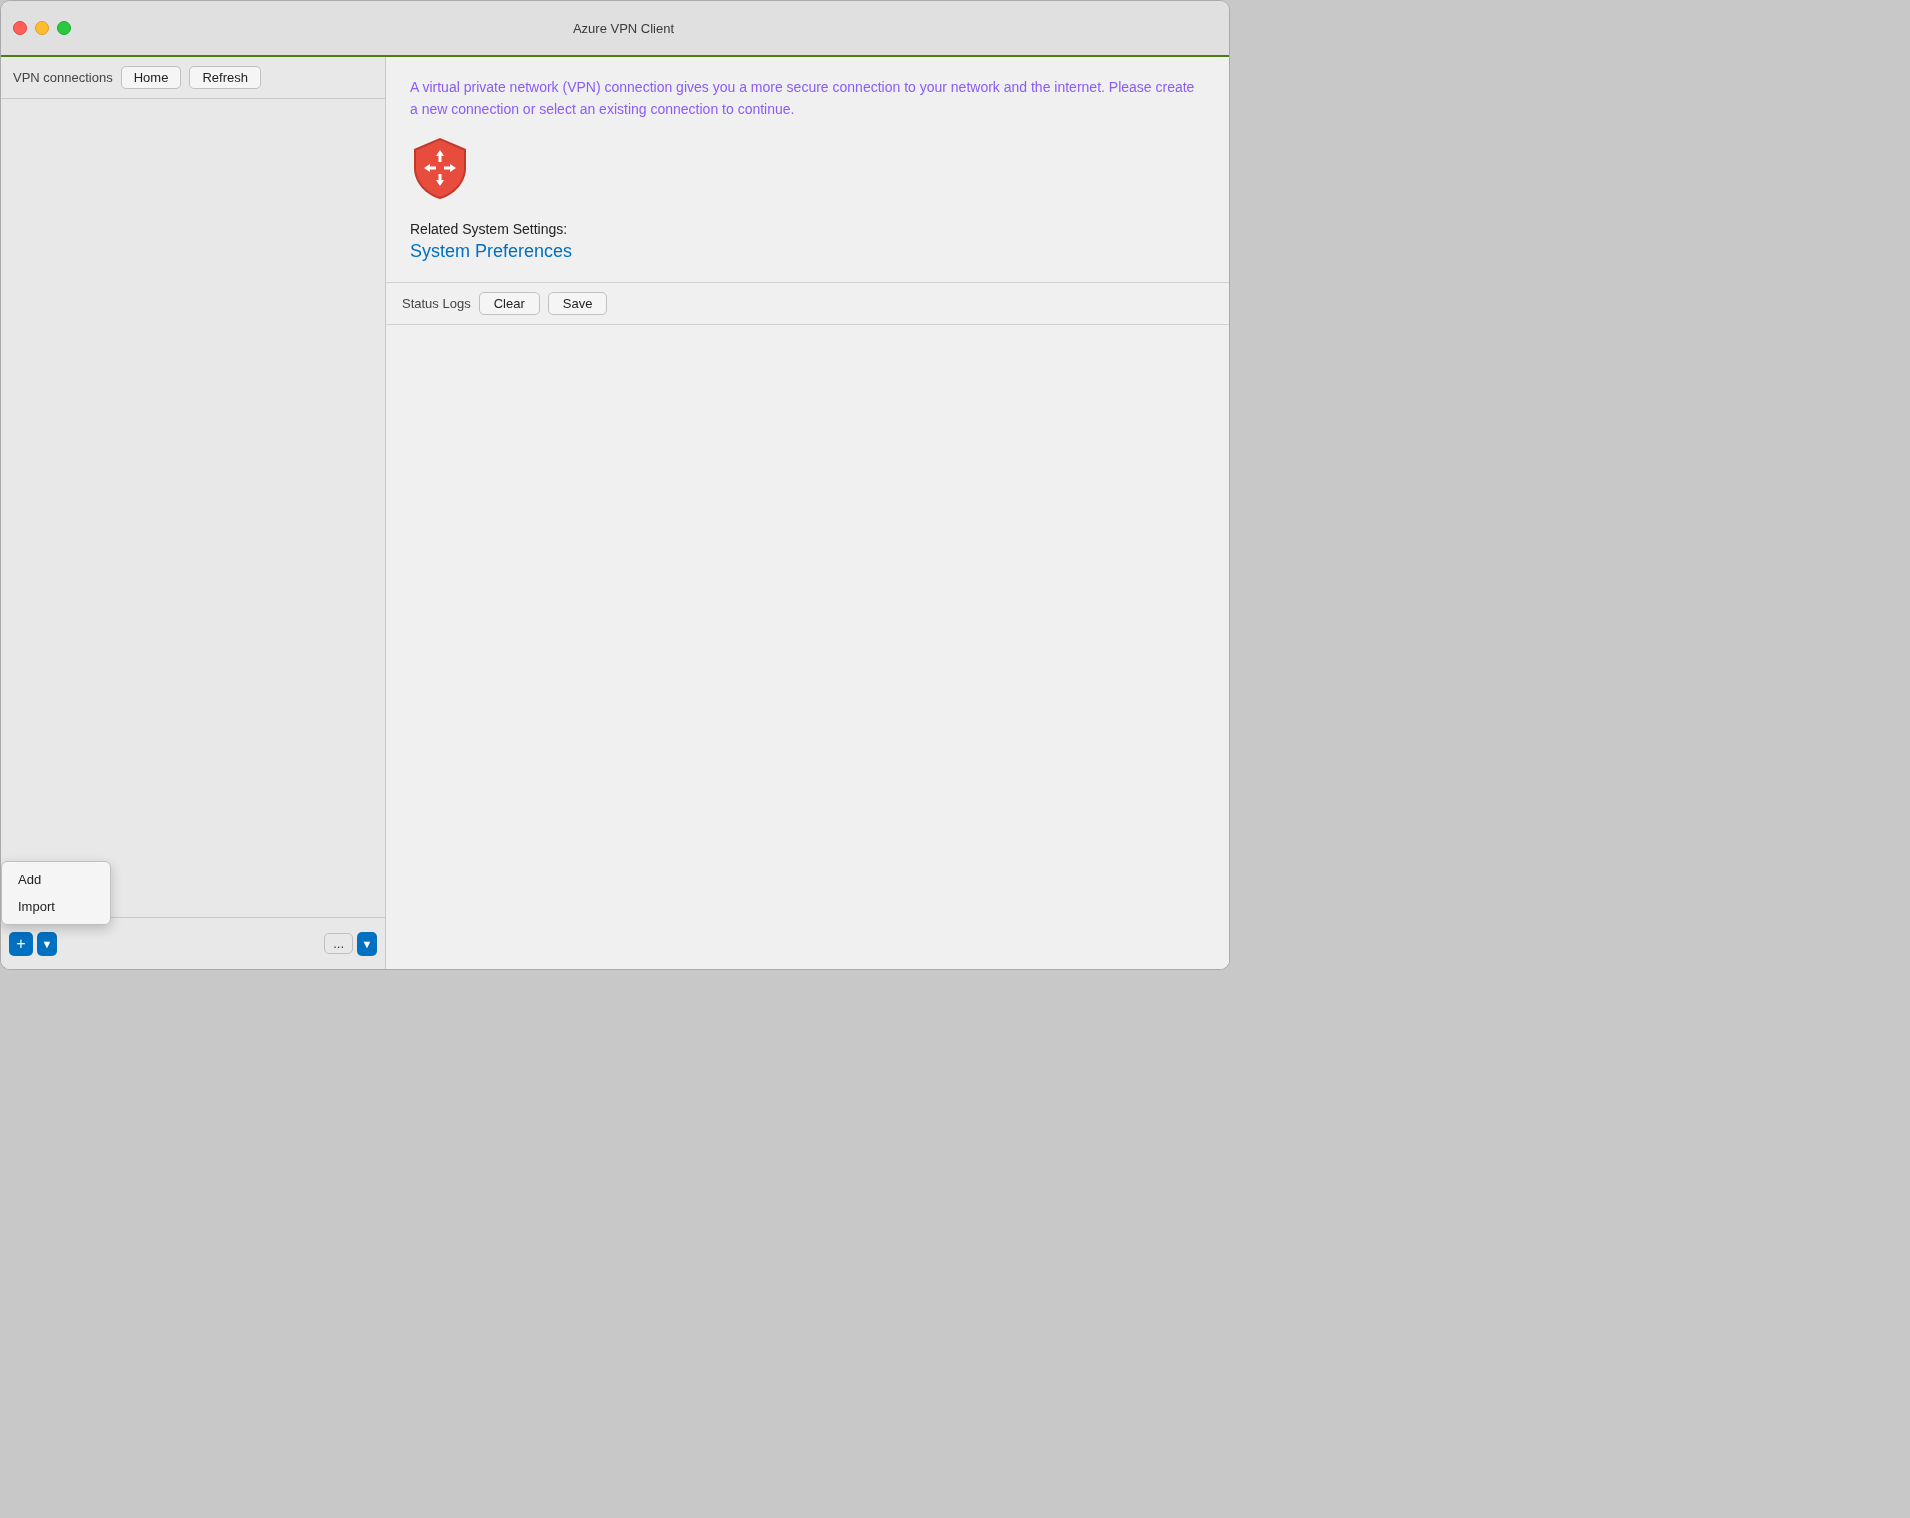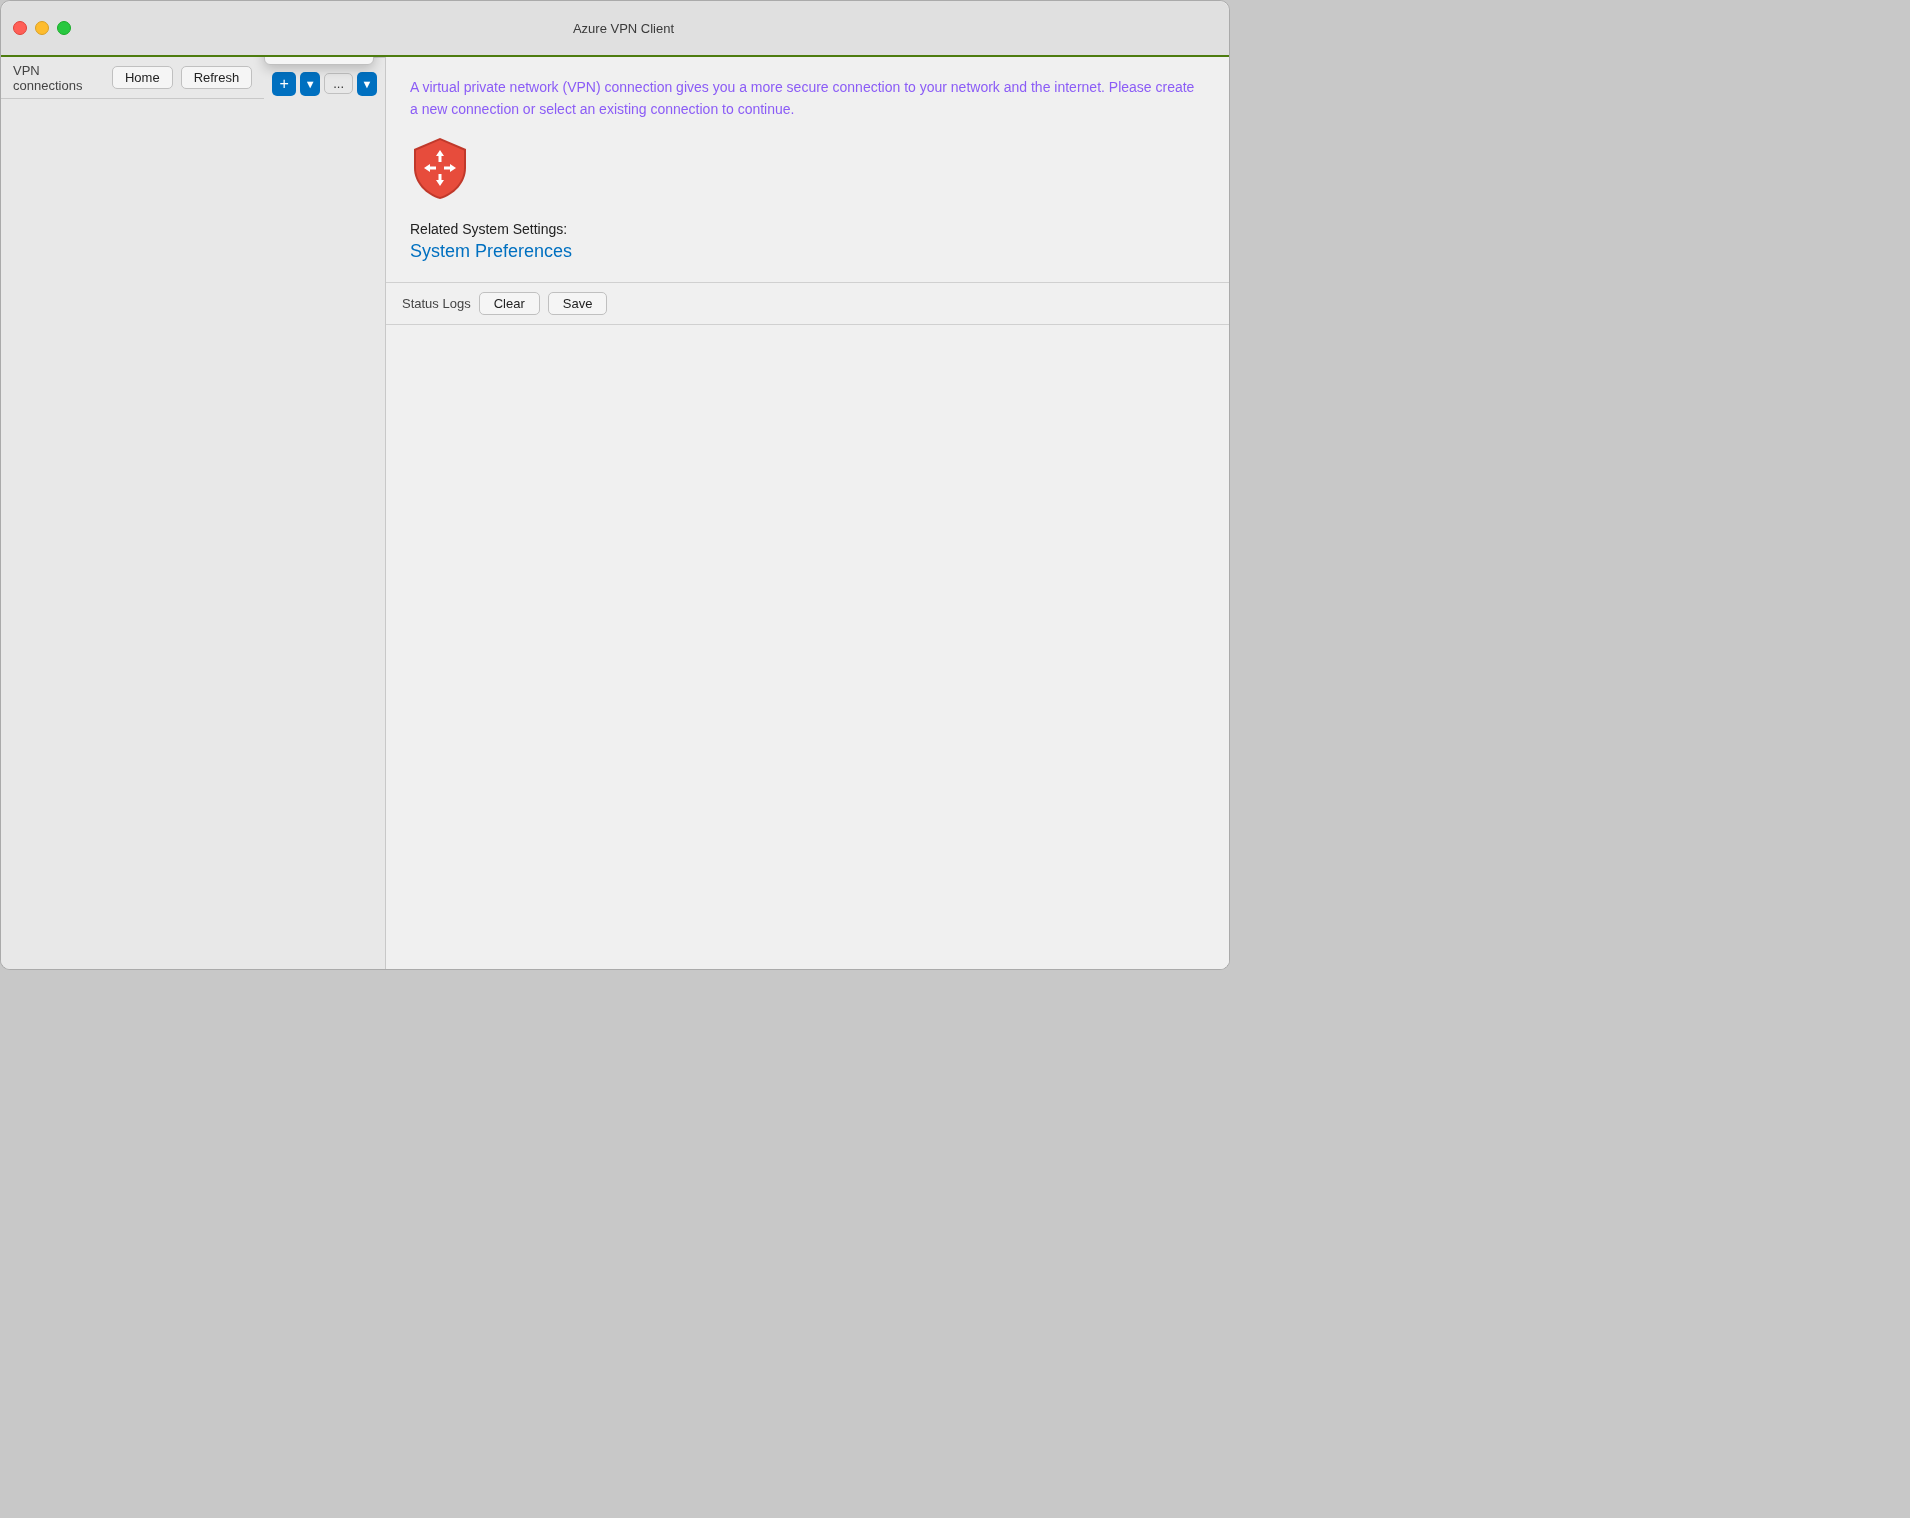--- a/index.html
+++ b/index.html
@@ -70,21 +70,21 @@
       flex: 1;
       overflow: hidden;
     }
 
     
     .sidebar {
       width: 385px;
       background: #e8e8e8;
       border-right: 1px solid #c8c8c8;
       display: flex;
-      flex-direction: row;
+      flex-direction: column;
       flex-shrink: 0;
     }
 
     .sidebar-header {
       height: 42px;
       display: flex;
       align-items: center;
       padding: 0 12px;
       border-bottom: 1px solid #c8c8c8;
       gap: 8px;

